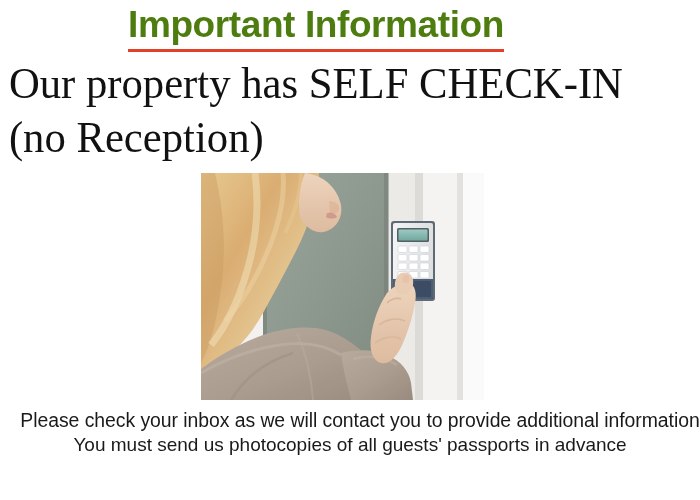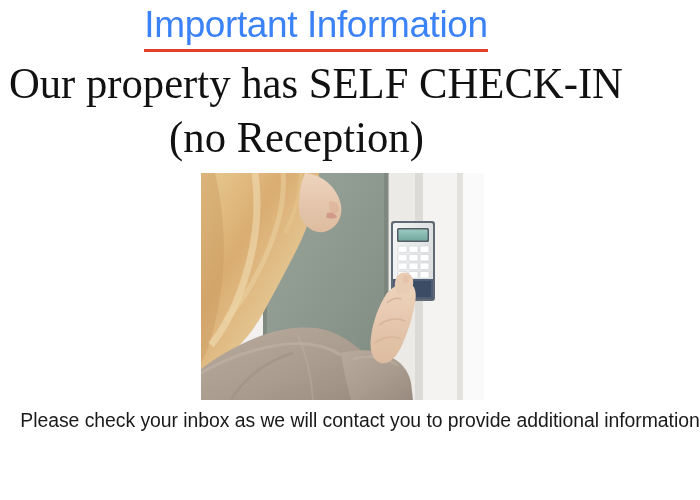--- a/index.html
+++ b/index.html
@@ -23,40 +23,39 @@
   }
 
   
   .headline {
     position: absolute;
     top: 2px;
     left: 0;
     width: 632px;
     text-align: center;
     font-family: "Liberation Sans", sans-serif;
-    font-weight: normal;
+    font-weight: bold;
     font-size: 37px;
     line-height: 46px;
     letter-spacing: -0.4px;
-    color: #3b82f6;
+    color: #4d7c0f;
     white-space: nowrap;
   }
   .headline .hl-inner {
     display: inline-block;
     border-bottom: 3px solid #e2402b;
     padding-bottom: 1px;
   }
 
   
   .subtitle {
     position: absolute;
     top: 57px;
     left: 0;
     width: 593px;
-    text-align: center;
     font-family: "Liberation Serif", serif;
     font-weight: normal;
     font-size: 44px;
     line-height: 54px;
     color: #111111;
     white-space: nowrap;
   }
   .subtitle .sub-line-1 {
     display: block;
     transform: scaleX(0.97);
@@ -223,15 +222,16 @@
       <path d="M186,130 C190,126 196,124 200,126" stroke="#cfa78c" stroke-width="1.6" fill="none" opacity="0.7"></path>
       <path d="M178,152 C186,146 196,144 204,148" stroke="#cfa78c" stroke-width="1.5" fill="none" opacity="0.6"></path>
       <path d="M174,170 C182,164 192,162 200,166" stroke="#cfa78c" stroke-width="1.4" fill="none" opacity="0.5"></path>
 
       <rect x="0" y="0" width="283" height="227" fill="#ffffff" opacity="0.03"></rect>
     </svg>
   </div>
 
   <div class="footer">
     <span class="fline fline-wide">Please check your inbox as we will contact you to provide additional information</span>
+    <span class="fline">You must send us photocopies of all guests' passports in advance</span>
   </div>
 
 </div>
 
 </body></html>

